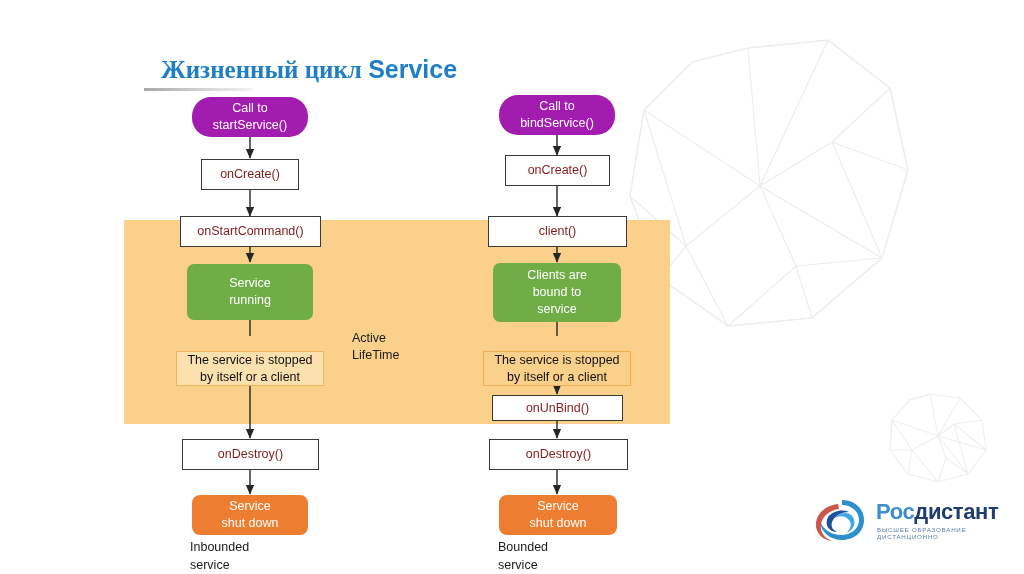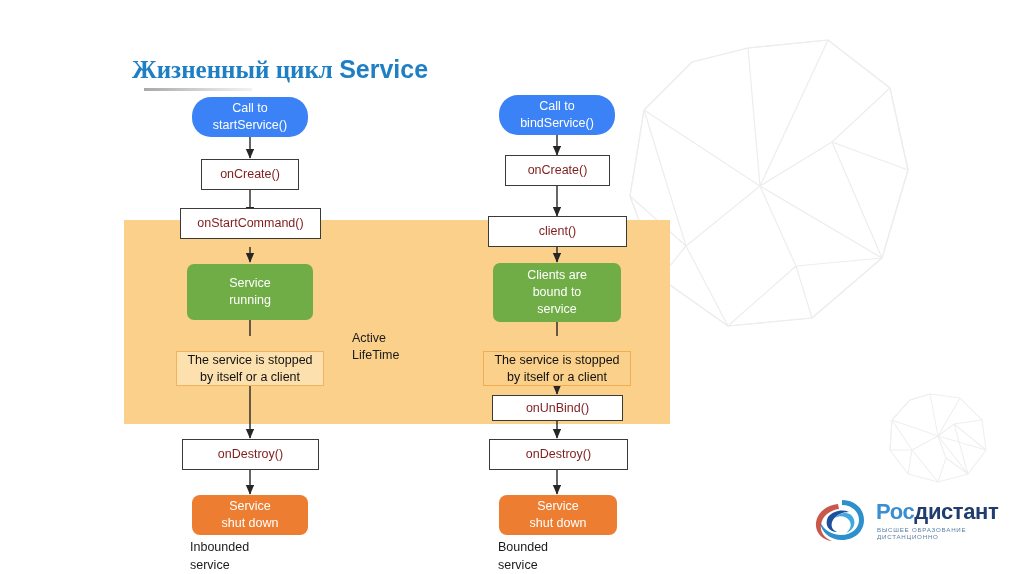--- a/index.html
+++ b/index.html
@@ -26,21 +26,21 @@
   .bg-deco {
     position: absolute;
     pointer-events: none;
   }
   #deco-large { left: 600px; top: 10px; width: 320px; height: 330px; }
   #deco-small { left: 880px; top: 388px; width: 118px; height: 100px; }
 
   
   #title {
     position: absolute;
-    left: 132px;
+    left: 161px;
     top: 55px;
     font-size: 25px;
     color: #1F7FC4;
     white-space: nowrap;
   }
   #title .ru {
     font-family: "Liberation Serif", serif;
     font-weight: bold;
     letter-spacing: 0px;
   }
@@ -82,21 +82,21 @@
     position: absolute;
     box-sizing: border-box;
     display: flex;
     align-items: center;
     justify-content: center;
     text-align: center;
     font-size: 12.5px;
     line-height: 17px;
   }
   .node.blue {
-    background: #3b82f6;
+    background: #a21caf;
     color: #ffffff;
     border-radius: 19px;
   }
   .node.green {
     background: #70AD47;
     color: #ffffff;
     border-radius: 7px;
   }
   .node.orange {
     background: #ED7D31;
@@ -186,21 +186,21 @@
     <div>
       <div>Call to</div>
       <div>startService()</div>
     </div>
   </div>
 
   <div class="node white" style="left:201px; top:159px; width:98px; height:31px;">
     <span>onCreate()</span>
   </div>
 
-  <div class="node white" style="left:180px; top:208px; width:141px; height:31px;">
+  <div class="node white" style="left:180px; top:216px; width:141px; height:31px;">
     <span>onStartCommand()</span>
   </div>
 
   <div class="node green" style="left:187px; top:264px; width:126px; height:56px;">
     <div>
       <div>Service</div>
       <div>running</div>
     </div>
   </div>
 

